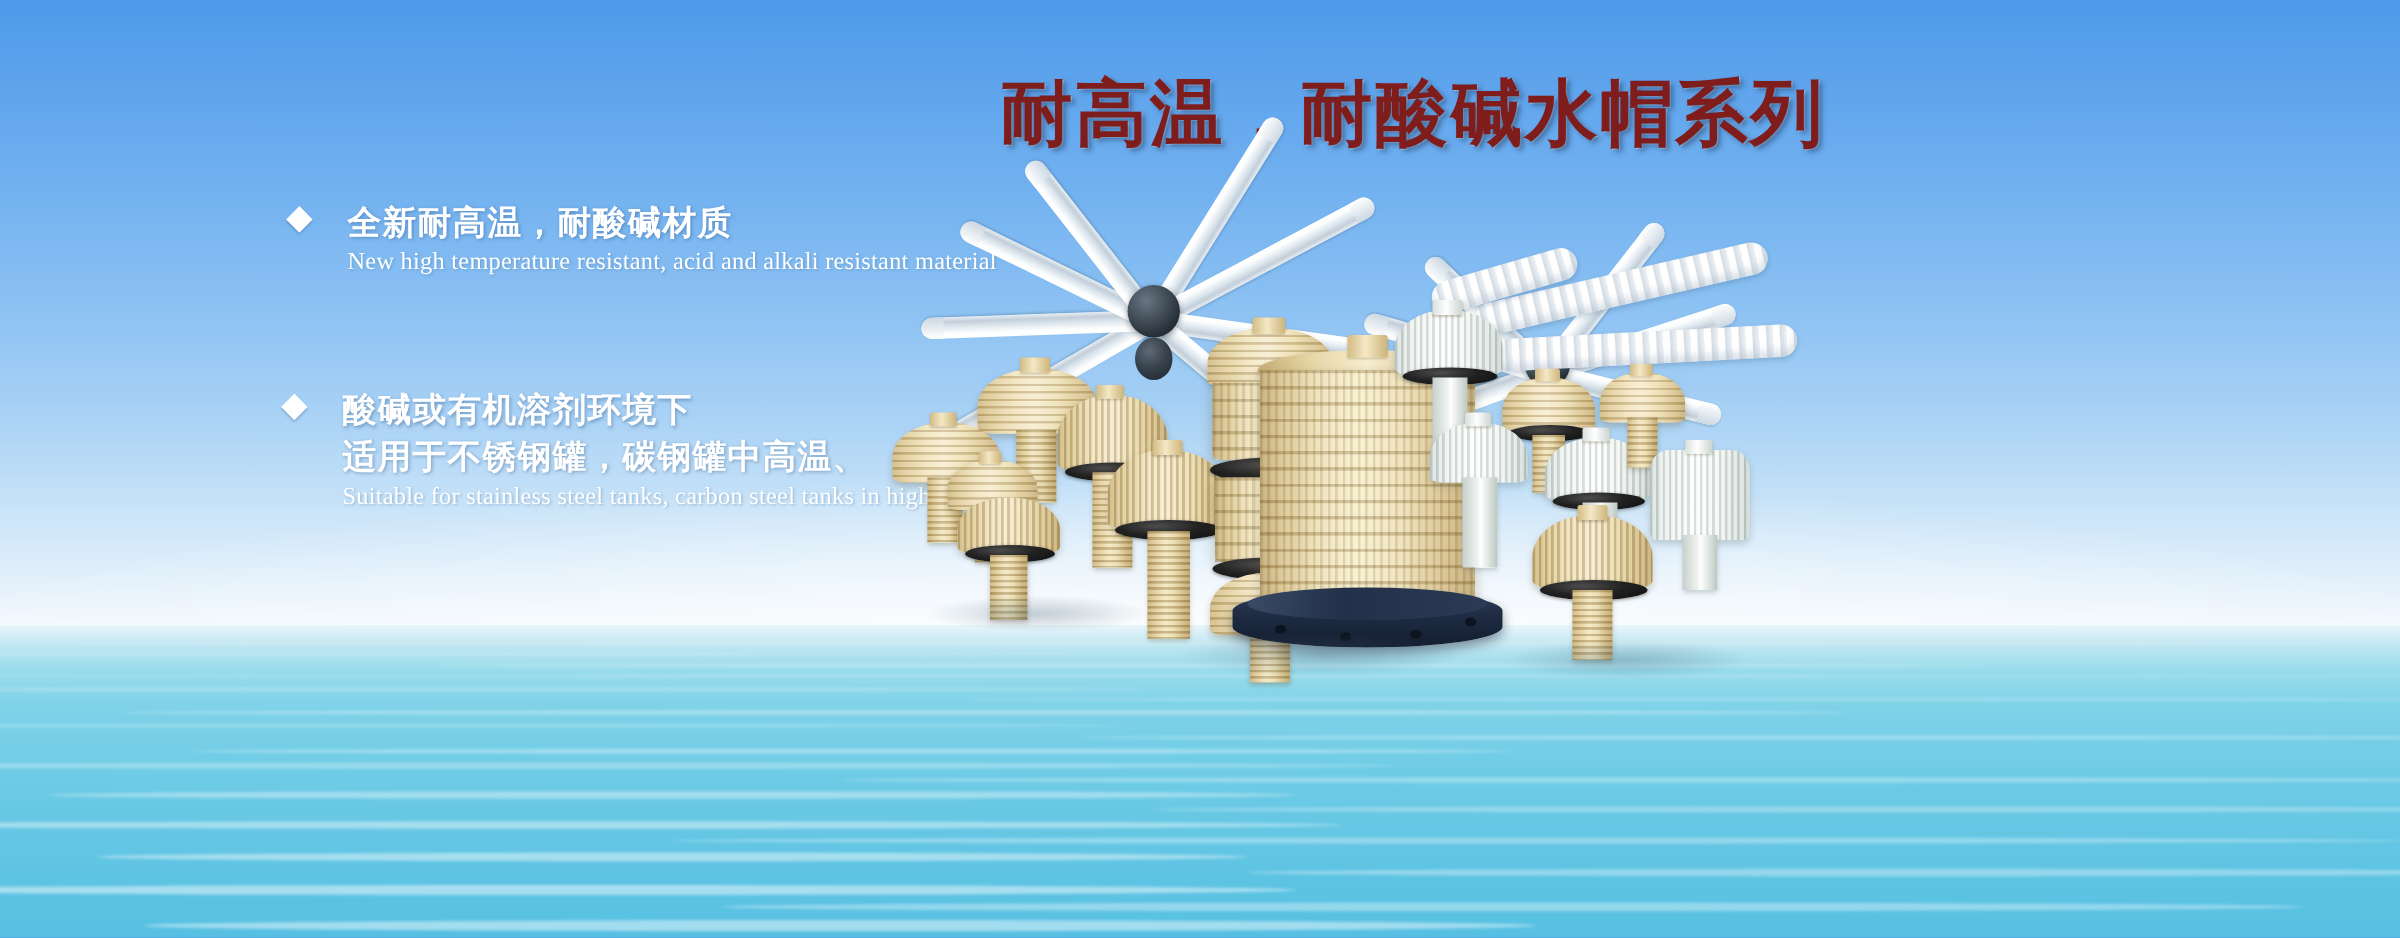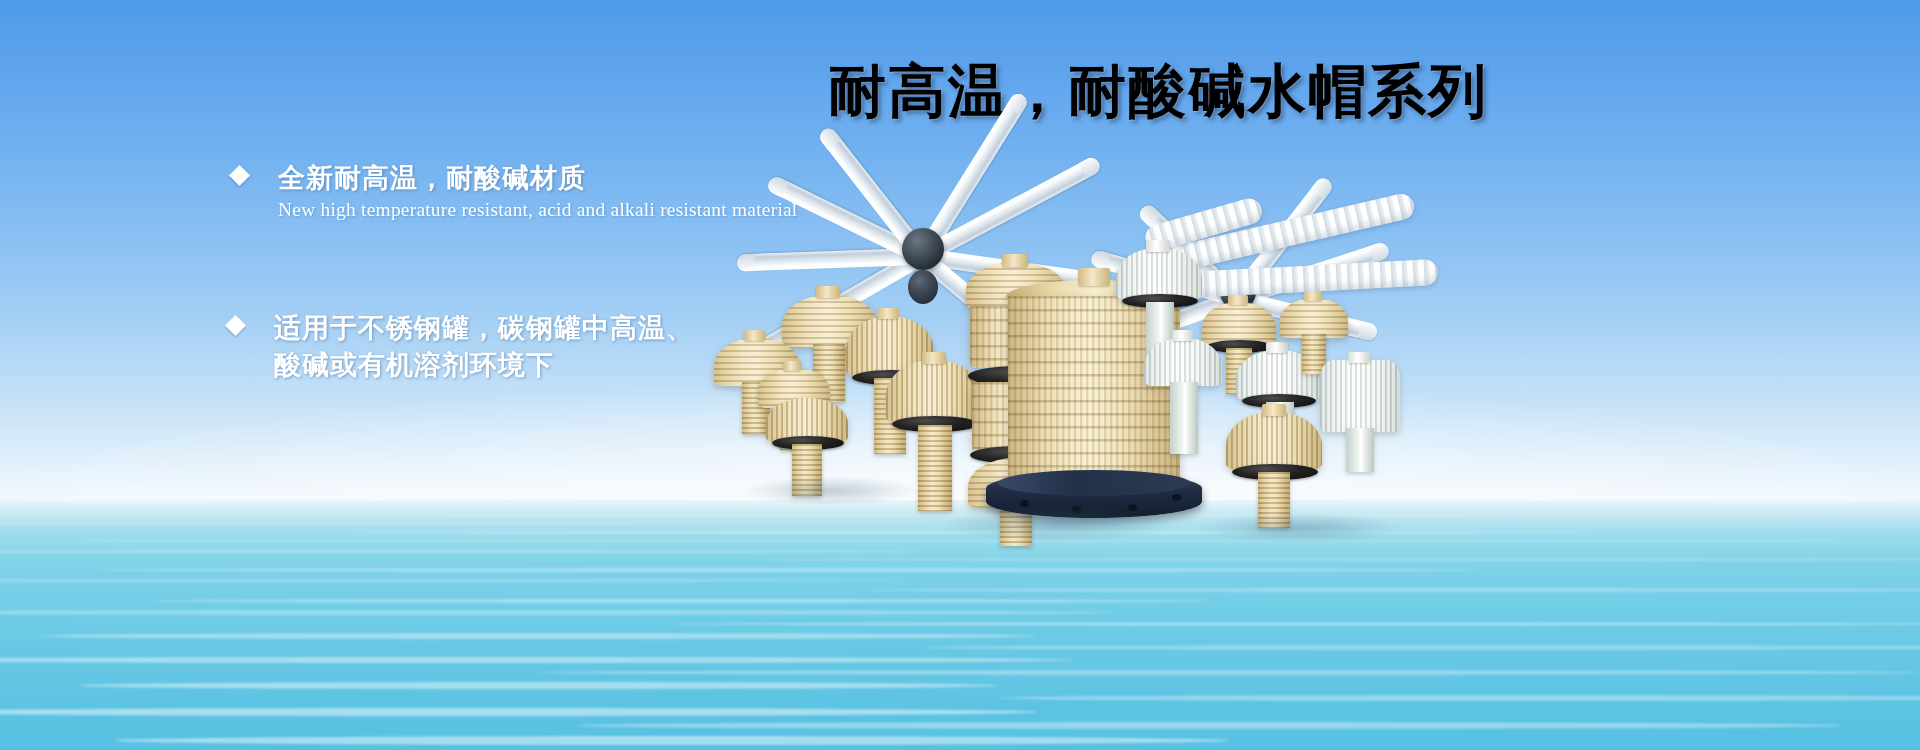--- a/index.html
+++ b/index.html
@@ -47,25 +47,25 @@
   .rip{
     position:absolute;left:-5%;width:110%;
     background:rgba(255,255,255,.75);
     border-radius:50%;
     filter:blur(1.2px);
   }
 
   
   .title{
     position:absolute;
-    left:828px;top:58px;width:580px;
+    left:800px;top:58px;width:580px;
     text-align:center;
     font-size:58px;
     font-weight:bold;
-    color:#000000;
+    color:#7f1d1d;
     letter-spacing:2px;
     line-height:1.15;
     text-shadow:3px 3px 4px rgba(40,70,110,.55), 1px 1px 0 rgba(255,255,255,.4);
     white-space:nowrap;
   }
 
   
   .bullets{position:absolute;left:228px;top:160px;width:700px;}
   .bullet{position:relative;margin-bottom:0;}
   .b1{position:absolute;left:4px;top:0;width:700px;}
@@ -285,22 +285,23 @@
   <div class="bullets">
 
     <div class="bullet b1">
       <span class="dia"></span>
       <div class="cn">全新耐高温，耐酸碱材质</div>
       <div class="en">New high temperature resistant, acid and alkali resistant material</div>
     </div>
 
     <div class="bullet b2">
       <span class="dia"></span>
+      <div class="cn ind">酸碱或有机溶剂环境下</div>
       <div class="cn">适用于不锈钢罐，碳钢罐中高温、</div>
-      <div class="cn ind">酸碱或有机溶剂环境下</div>
+      <div class="en">Suitable for stainless steel tanks, carbon steel tanks in high</div>
     </div>
 
   </div>
 
   <div class="products">
 
     <div>
       <div class="arm" style="left:242px;top:128px;width:190px;transform:rotate(-58deg)"></div>
       <div class="arm" style="left:242px;top:128px;width:200px;transform:rotate(-28deg)"></div>
       <div class="arm" style="left:242px;top:128px;width:185px;transform:rotate(8deg)"></div>

